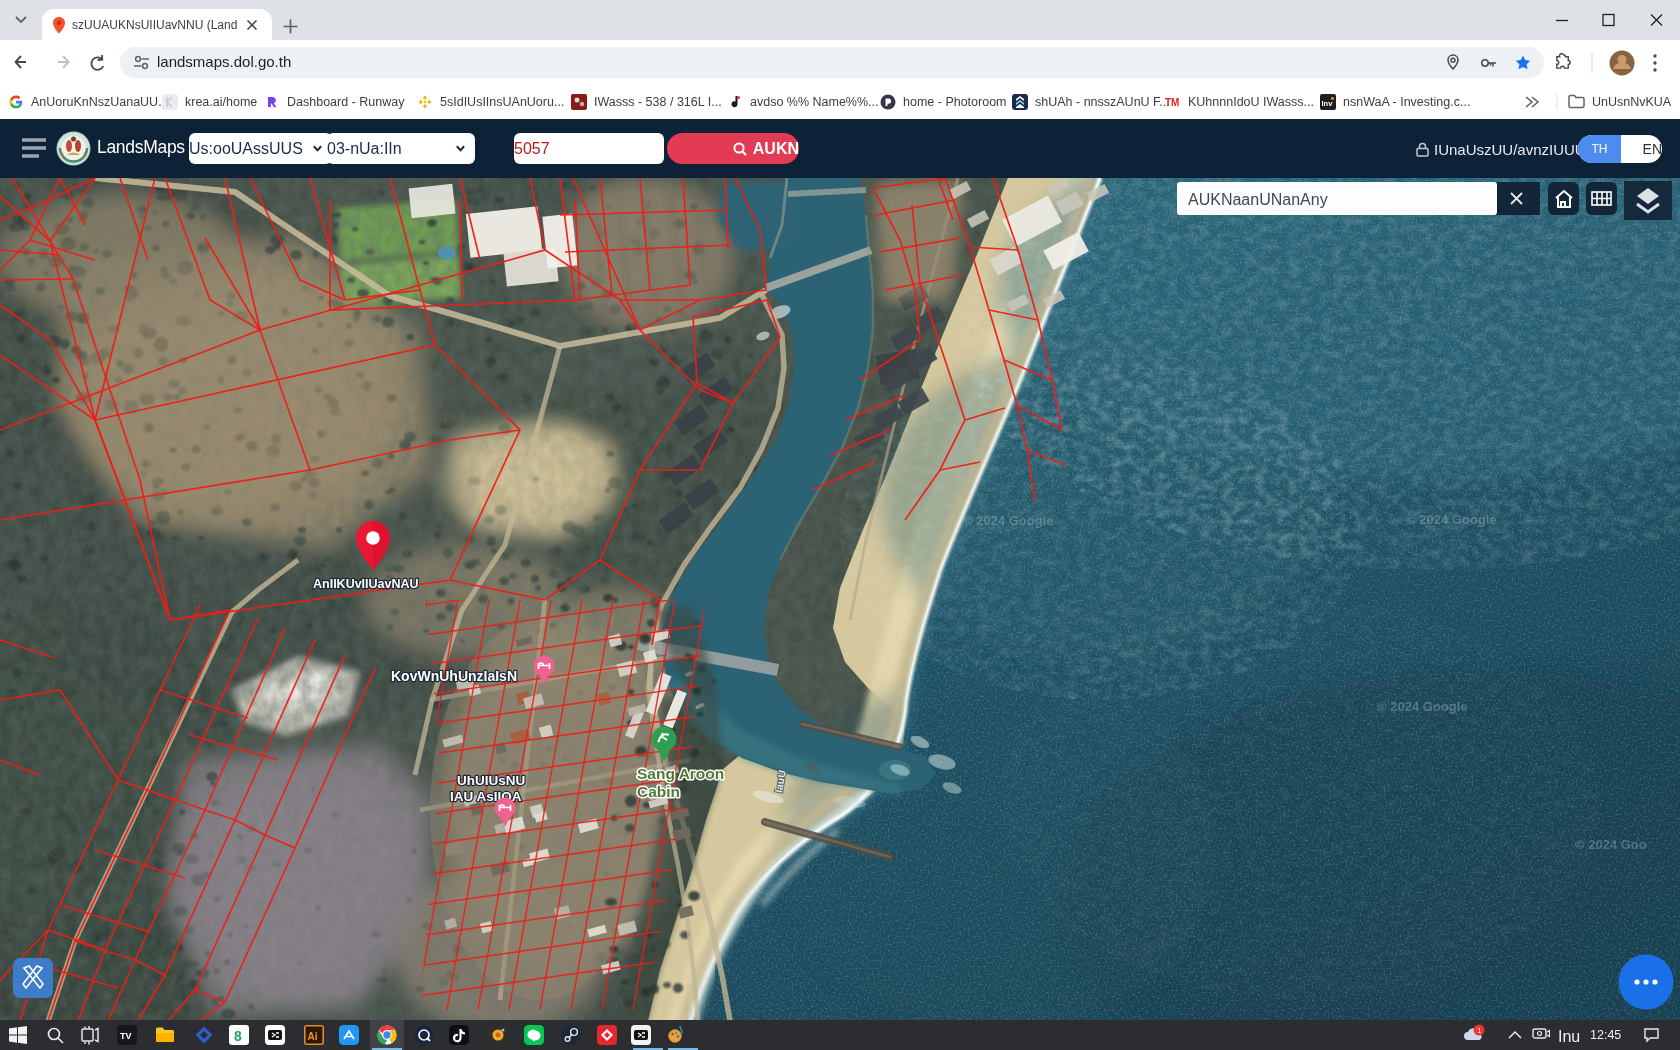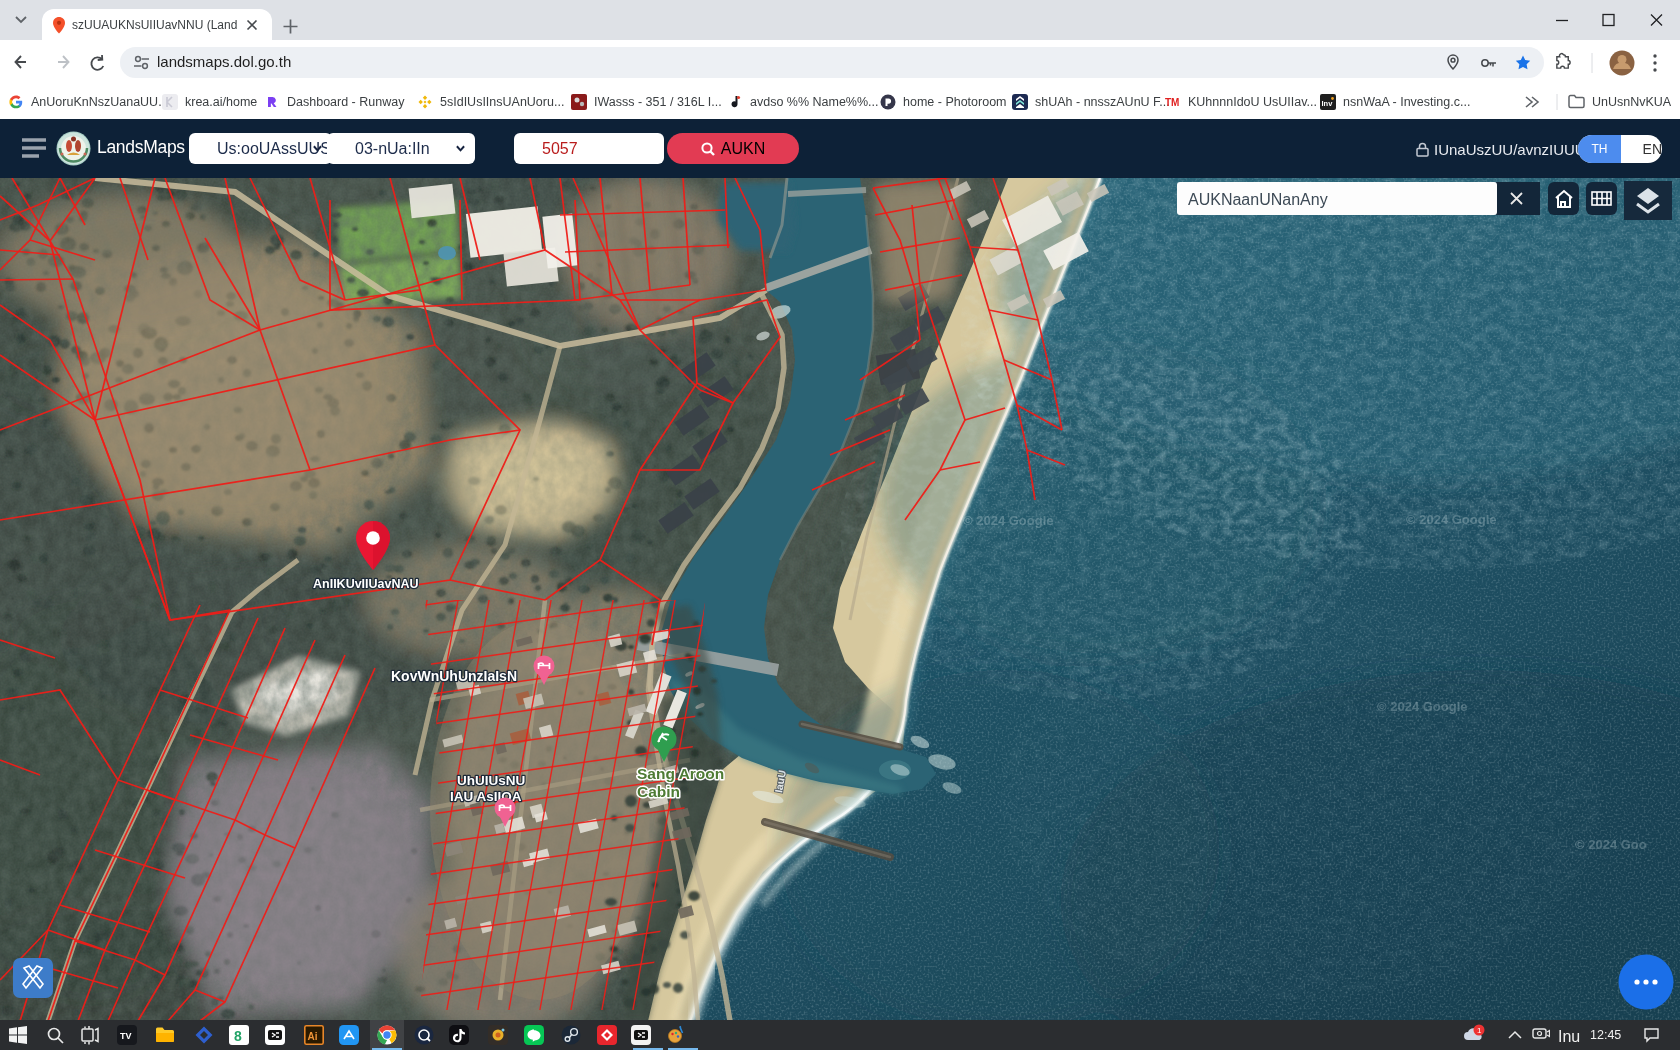--- a/index.html
+++ b/index.html
@@ -6,21 +6,21 @@
 #tabstrip{position:absolute;left:0;top:0;width:1680px;height:40px;background:#dee1e6}
 #tab{position:absolute;left:42px;top:9px;width:230px;height:31px;background:#fff;border-radius:12px 12px 0 0}
 #tab .title{position:absolute;left:30px;top:9px;font-size:12px;color:#3c4043;white-space:nowrap;width:165px;overflow:hidden}
 #toolbar{position:absolute;left:0;top:40px;width:1557px;height:44px;background:#fff}
 #omni{position:absolute;left:120px;top:7px;width:1424px;height:31px;background:#edf0f4;border-radius:16px}
 #omni .url{position:absolute;left:37px;top:6px;font-size:15px;color:#1f1f1f}
 #bookbar{position:absolute;left:0;top:84px;width:1680px;height:35px;background:#fff}
 .bm{position:absolute;top:7px;height:22px;display:flex;align-items:center;font-size:12.5px;color:#3c4043;white-space:nowrap}
 .bm .ic{width:16px;height:16px;margin-right:7px;flex:none}
 #appbar{position:absolute;left:0;top:119px;width:1680px;height:59px;background:#0d2137}
-.sel{position:absolute;top:14px;height:31px;background:#fff;border-radius:6px;font-size:16px;color:#1c2b4a;line-height:31px;padding-left:28px}
+.sel{position:absolute;top:14px;height:31px;background:#fff;border-radius:6px;font-size:16px;color:#1c2b4a;line-height:31px;padding-left:0}
 .sel .chev{position:absolute;right:10px;top:11px;width:9px;height:9px}
 #map{position:absolute;left:0;top:178px;width:1680px;height:843px;background:#424d45}
 #taskbar{position:absolute;left:0;top:1020px;width:1680px;height:30px;background:#2b2d30}
 .tic{position:absolute;top:1025px;width:20px;height:20px}
 </style></head><body>
 <div id="tabstrip">
     <svg class="abs" style="left:14px;top:15px" width="14" height="10">
       <path d="M2,2 L7,7 L12,2" stroke="#5f6368" stroke-width="1.8" fill="none"></path>
     </svg>
     <div id="tab">
@@ -104,21 +104,21 @@
         <path d="M8 1.5 10.2 3.7 8 5.9 5.8 3.7Z M3.7 5.8 5.9 8 3.7 10.2 1.5 8Z M12.3 5.8 14.5 8 12.3 10.2 10.1 8Z M8 10.1 10.2 12.3 8 14.5 5.8 12.3Z M8 6.5 9.5 8 8 9.5 6.5 8Z" fill="#f0b90b"></path>
       </svg>
       <span>5sIdIUsIInsUAnUoru...</span>
     </div>
     <div class="bm" style="left:571px">
       <svg class="ic" viewBox="0 0 16 16">
         <rect width="16" height="16" rx="2" fill="#8a1a1a"></rect>
         <circle cx="6" cy="6" r="2.5" fill="#d8d8d8"></circle>
         <circle cx="11" cy="10" r="2.2" fill="#b8b8b8"></circle>
       </svg>
-      <span>IWasss - 351 / 316L I...</span>
+      <span>IWasss - 538 / 316L I...</span>
     </div>
     <div class="bm" style="left:727px">
       <svg class="ic" viewBox="0 0 16 16">
         <rect width="16" height="16" rx="3" fill="#fff"></rect>
         <path d="M10.5 2v8.2a3 3 0 1 1-2-2.8V2Z" fill="#16191f"></path>
         <circle cx="11.5" cy="3.5" r="1.6" fill="#e43f2f"></circle>
       </svg>
       <span>avdso %% Name%%...</span>
     </div>
     <div class="bm" style="left:880px">
@@ -134,21 +134,21 @@
         <path d="M8 2l4 3v2l-4-3-4 3V5Z" fill="#fff"></path>
         <path d="M8 6l4 3v2l-4-3-4 3V9Z" fill="#7de3d8"></path>
         <path d="M8 10l4 3v1H4v-1Z" fill="#fff"></path>
       </svg>
       <span>shUAh - nnsszAUnU F...</span>
     </div>
     <div class="bm" style="left:1165px">
       <svg class="ic" viewBox="0 0 16 16">
         <text x="0" y="12" font-size="10" font-weight="bold" fill="#e02020" font-family="Liberation Sans">TM</text>
       </svg>
-      <span>KUhnnnIdoU UsUIIav...</span>
+      <span>KUhnnnIdoU IWasss...</span>
     </div>
     <div class="bm" style="left:1320px">
       <svg class="ic" viewBox="0 0 16 16">
         <rect width="16" height="16" rx="2" fill="#1f1f1f"></rect>
         <text x="1.5" y="11.5" font-size="7.5" font-weight="bold" fill="#fff" font-family="Liberation Sans">Inv</text>
         <circle cx="12.5" cy="4.5" r="1.4" fill="#f0a020"></circle>
       </svg>
       <span>nsnWaA - Investing.c...</span>
     </div>
     <svg class="abs" style="left:1524px;top:11px" width="16" height="14">
@@ -179,21 +179,21 @@
       <circle cx="29" cy="23" r="1.5" fill="#c65"></circle>
     </svg>
     <div class="abs" style="left:97px;top:18px;font-size:17.5px;font-weight:normal;color:#fff;letter-spacing:-0.3px">LandsMaps</div>
     <div class="sel" style="left:189px;width:143px">Us:ooUAssUUS<svg class="chev" viewBox="0 0 10 10">
         <path d="M1,2.5 L5,7 L9,2.5" stroke="#16233f" stroke-width="2.2" fill="none"></path>
       </svg></div>
     <div class="sel" style="left:327px;width:148px">03-nUa:IIn<svg class="chev" viewBox="0 0 10 10">
         <path d="M1,2.5 L5,7 L9,2.5" stroke="#16233f" stroke-width="2.2" fill="none"></path>
       </svg></div>
     <div class="sel" style="left:514px;width:150px;color:#b91c1c">5057</div>
-    <div class="abs" style="left:667px;top:14px;width:132px;height:31px;background:#e23b53;border-radius:16px;color:#000000;font-size:16px;font-weight:normal;text-align:center;line-height:31px"><svg style="vertical-align:-2px;margin-right:6px" width="14" height="14" viewBox="0 0 14 14">
+    <div class="abs" style="left:667px;top:14px;width:132px;height:31px;background:#e23b53;border-radius:16px;color:#ffffff;font-size:16px;font-weight:bold;text-align:right;line-height:31px"><svg style="vertical-align:-2px;margin-right:6px" width="14" height="14" viewBox="0 0 14 14">
         <circle cx="6" cy="6" r="4.6" stroke="#fff" stroke-width="2" fill="none"></circle>
         <path d="M9.5,9.5 L13,13" stroke="#fff" stroke-width="2.4"></path>
       </svg>AUKN</div>
     <svg class="abs" style="left:1415px;top:23px" width="15" height="15">
       <rect x="2" y="6.5" width="11" height="7.5" rx="1" stroke="#c3c9d2" stroke-width="1.5" fill="none"></rect>
       <path d="M4.5,6.5 v-2 a3,3 0 0 1 6,0 v2" stroke="#c3c9d2" stroke-width="1.5" fill="none"></path>
     </svg>
     <div class="abs" style="left:1434px;top:22px;font-size:15px;color:#e8ebf0">IUnaUszUU/avnzIUUU</div>
     <div class="abs" style="left:1578px;top:16px;width:84px;height:28px;border-radius:14px;background:#fff;overflow:hidden">
       <div style="position:absolute;left:0;top:0;width:43px;height:28px;background:#4d8cee;color:#fff;font-size:12px;text-align:center;line-height:28px">TH</div>

